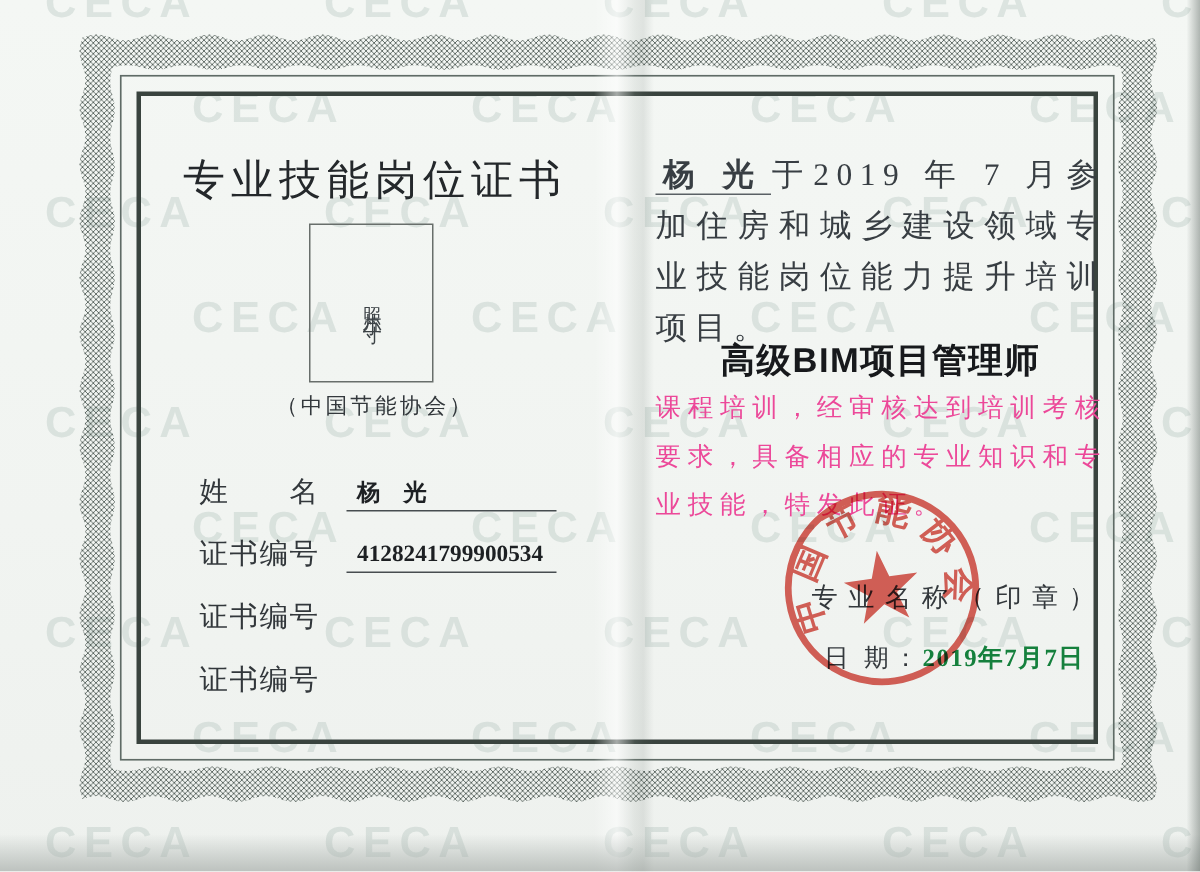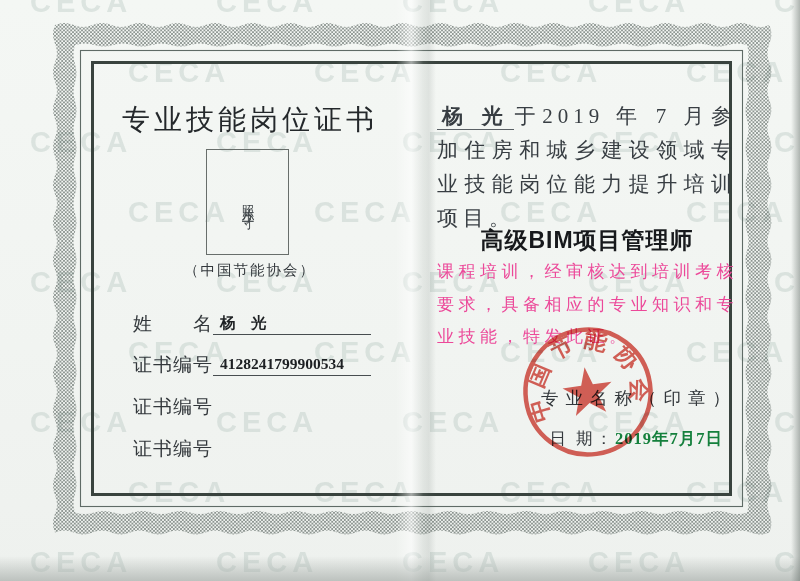--- a/index.html
+++ b/index.html
@@ -26,21 +26,21 @@
     background:linear-gradient(90deg,rgba(110,120,115,0) 0%,rgba(90,100,95,.45) 100%);}
   
   .cert-title{position:absolute;left:95px;top:101px;width:310px;text-align:center;
     font-size:28px;letter-spacing:4px;color:#24282b;font-weight:500;}
   .photo-box{position:absolute;left:206px;top:149px;width:81px;height:104px;
     border:1px solid #686e6b;display:flex;align-items:center;justify-content:center;}
   .photo-box span{writing-mode:vertical-rl;font-size:12.5px;letter-spacing:3px;color:#3c4246;}
   .seal-note{position:absolute;left:95px;top:261px;width:310px;text-align:center;
     font-size:14.5px;letter-spacing:2px;color:#33383c;}
   .field-row{position:absolute;left:133px;width:238px;height:33px;
-    display:flex;align-items:center;}
+    display:flex;align-items:flex-end;gap:18px;}
   .f-label{flex:0 0 80px;font-size:19px;color:#32373b;letter-spacing:1px;
     line-height:1;padding-bottom:3px;white-space:nowrap;}
   .f-value{flex:1;border-bottom:1.4px solid #474d50;font-weight:700;font-size:15.5px;
     color:#1d2023;padding:0 2px 2px 7px;line-height:1.15;white-space:nowrap;}
   
   .intro{position:absolute;left:437px;top:99px;width:300px;font-size:21px;
     letter-spacing:5px;line-height:34px;text-align:justify;color:#383e43;}
   .intro .uname{border-bottom:1px solid #5a6065;padding:0 5px 1px 5px;font-weight:600;}
   .r-heading{position:absolute;left:437px;top:209px;width:300px;text-align:center;
     font-family:"Liberation Sans","DejaVu Sans",sans-serif;font-weight:bold;

